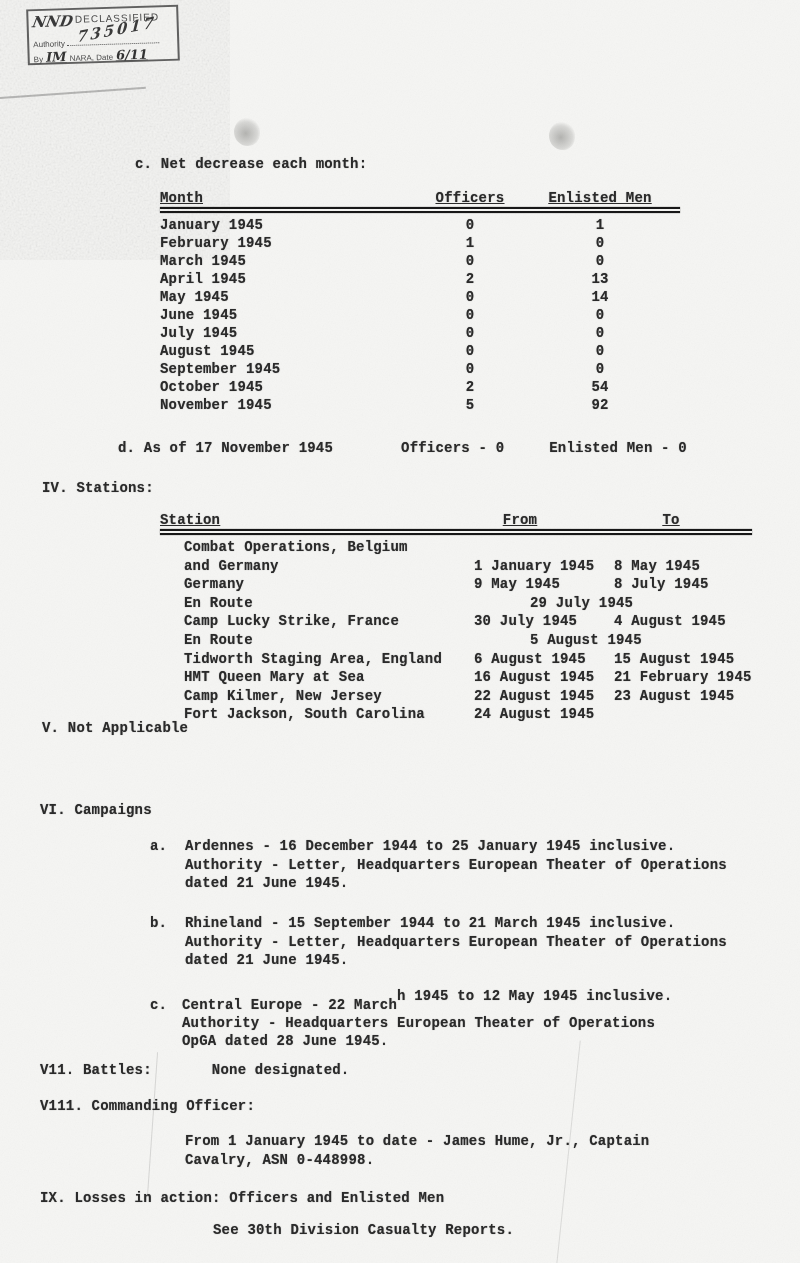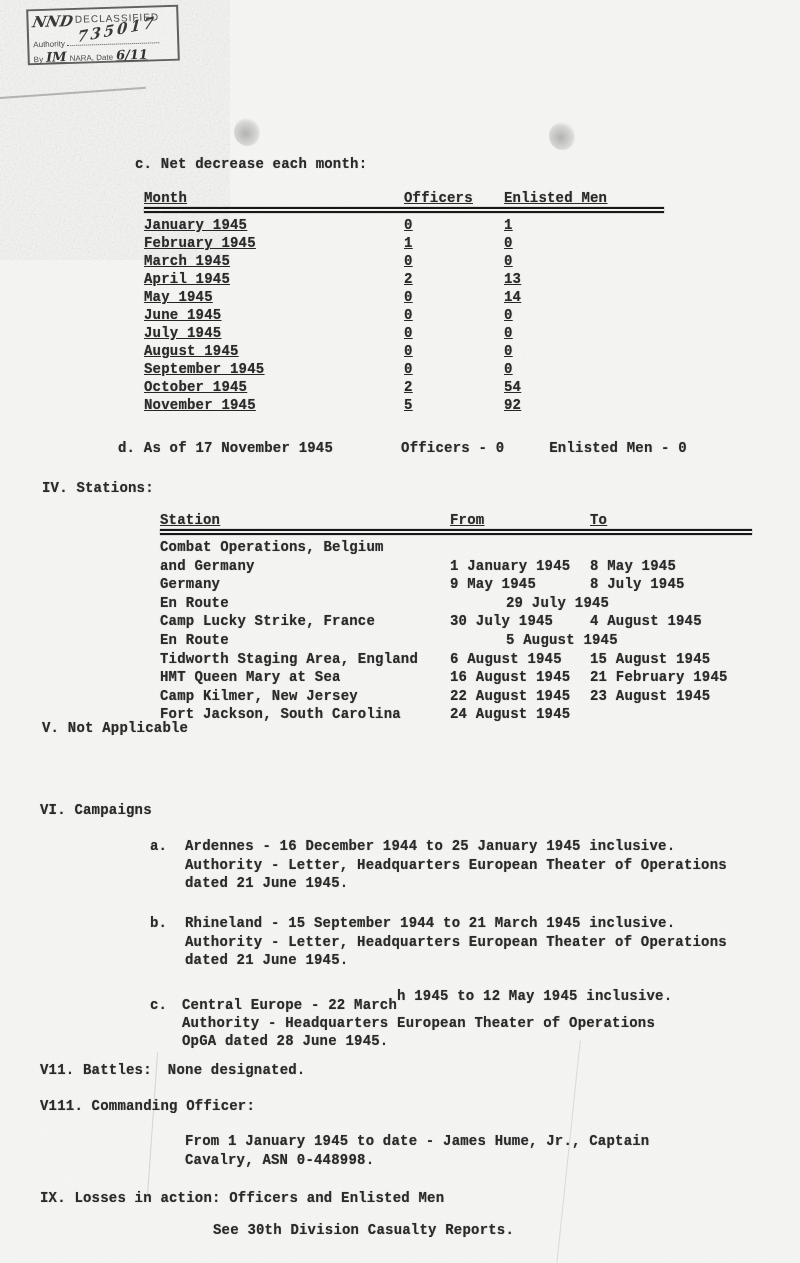--- a/index.html
+++ b/index.html
@@ -67,32 +67,32 @@
   
   .blob {
     position:absolute; width:26px; height:28px; border-radius:50% 50% 46% 54%;
     background:radial-gradient(circle at 45% 55%, rgba(125,125,122,0.55), rgba(150,150,147,0.3) 55%, rgba(160,160,158,0) 75%);
   }
 
   
   .crease { position:absolute; background:rgba(60,60,60,0.55); }
 
   
-  .mtable { position:absolute; left:144px; top:190px; width:520px;text-decoration:underline; }
+  .mtable { position:absolute; left:160px; top:190px; width:520px; }
   .mt-head { display:grid; grid-template-columns:260px 100px 160px; }
   .mt-head .tw { text-decoration:underline; }
   .rule2 { height:6px; border-top:2.5px solid #181818; border-bottom:2.5px solid #181818; margin-top:1px; box-shadow:0 0 1px rgba(0,0,0,.6); }
   .mt-row { display:grid; grid-template-columns:260px 100px 160px; height:18px; }
-  .cc { }
+  .cc { text-align:center; }
 
   
   .stable { position:absolute; left:160px; top:512px; width:592px; }
   .st-head { display:grid; grid-template-columns:290px 140px 162px; }
   .st-head .tw { text-decoration:underline;font-family:Liberation Mono, monospace; }
-  .st-row { display:grid; grid-template-columns:290px 140px 162px; height:18.6px; }
+  .st-row { display:grid; grid-template-columns:290px 140px 162px; height:18.6px;margin-left:24px; }
   .st-row .tw { overflow:visible; }
   .offset-date { padding-left:56px; }
 
   .camp-label { position:absolute; }
   .camp-block { position:absolute; }
   .camp-block .tw { display:block; height:18.5px; }
   .raised { position:relative; top:-9px; }
   .tight { margin-top:-1px; }
 </style>
 </head>
@@ -292,21 +292,21 @@
     <span class="tw">dated 21 June 1945.</span>
   </div>
 
   <div class="tw camp-label" style="left:150px; top:997px;">c.</div>
   <div class="camp-block" style="left:182px; top:997px;">
     <span class="tw"><span>Central Europe - 22 March</span><span class="raised">h 1945 to 12 May 1945 inclusive.</span></span>
     <span class="tw tight">Authority - Headquarters European Theater of Operations</span>
     <span class="tw">OpGA dated 28 June 1945.</span>
   </div>
 
-  <div class="abs" style="left:40px; top:1062px; display:flex;">
+  <div class="abs" style="left:40px; top:1062px; display:flex;gap:44px;">
     <span class="tw">V11. Battles:</span>
     <span class="tw" style="margin-left:16px;">None designated.</span>
   </div>
 
   <div class="tw abs" style="left:40px; top:1098px;">V111. Commanding Officer:</div>
   <div class="camp-block" style="left:185px; top:1133px;">
     <span class="tw">From 1 January 1945 to date - James Hume, Jr., Captain</span>
     <span class="tw">Cavalry, ASN 0-448998.</span>
   </div>
 

